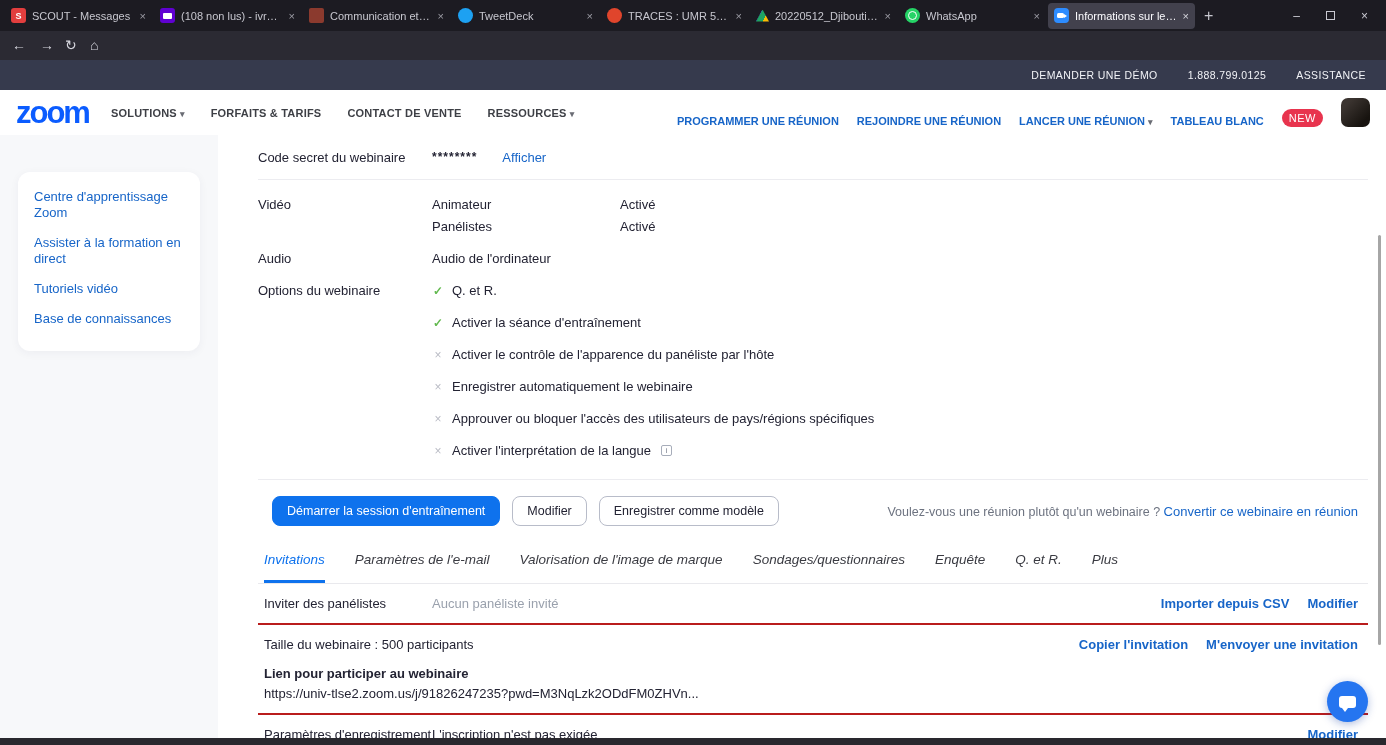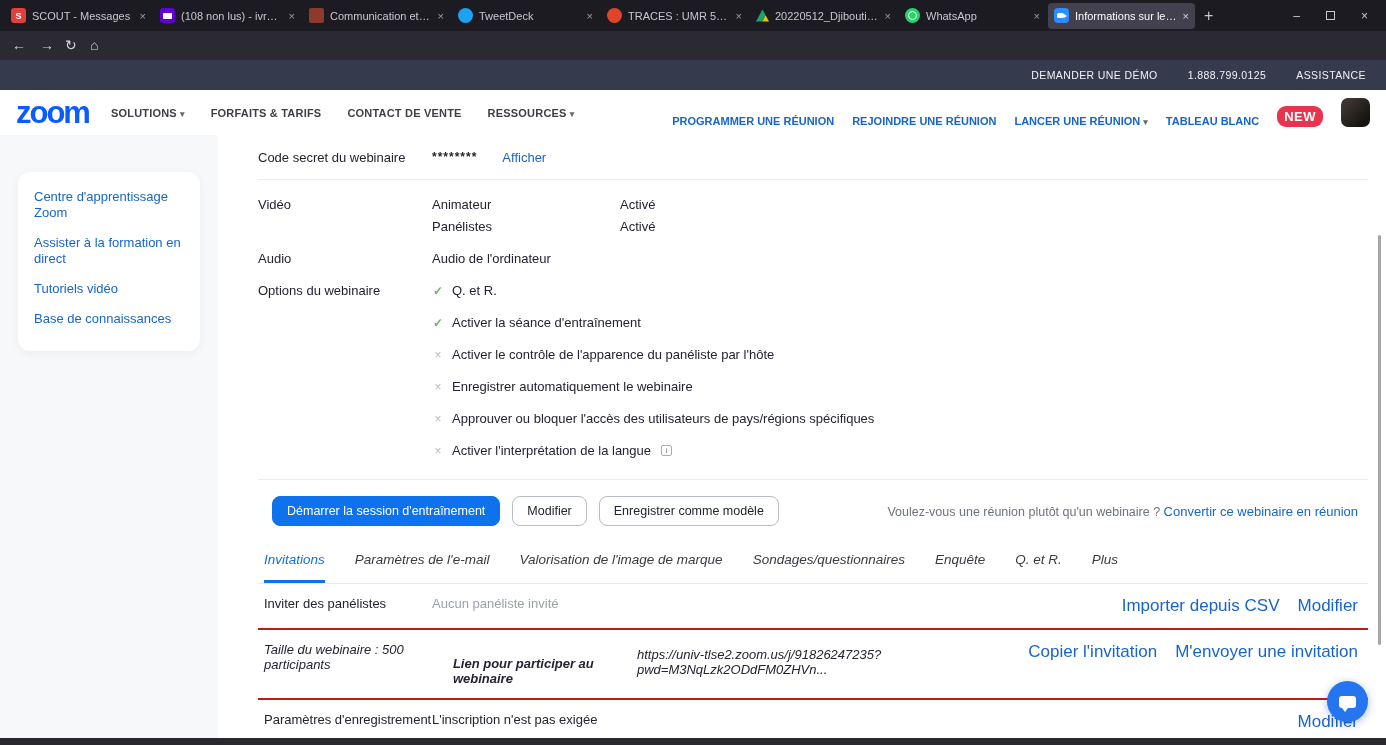--- a/index.html
+++ b/index.html
@@ -51,21 +51,21 @@
   .ublock { width:12px; height:12px; background:#e0452c; clip-path:polygon(50% 0,100% 18%,100% 60%,50% 100%,0 60%,0 18%); }
   .burger { width:13px; height:2px; background:#d5d5dd; box-shadow:0 4px 0 #d5d5dd, 0 8px 0 #d5d5dd; margin-bottom:8px; }
 
   
   .site-topbar { position:absolute; left:0; top:60px; width:1386px; height:30px; background:#363a4d; display:flex; align-items:center; justify-content:flex-end; gap:30px; padding-right:20px; color:#f2f3f7; font-size:10.5px; letter-spacing:.4px; }
   .site-header { position:absolute; left:0; top:90px; width:1386px; height:45px; background:#fff; display:flex; align-items:center; padding:0 16px; }
   .logo { color:#0b5cff; font-size:31px; font-weight:bold; letter-spacing:-2px; line-height:30px; margin-right:22px; }
   .main-nav { display:flex; align-items:center; gap:26px; font-size:11px; font-weight:bold; color:#3d3f45; letter-spacing:.2px; }
   .caret { font-size:9px; color:#6a6c74; margin-left:3px; }
   .header-actions { margin-left:auto; display:flex; align-items:flex-end; gap:18px; font-size:11px; font-weight:bold; color:#1765c8; }
-  .new-badge { background:#e8344e; color:#fff; font-size:13px; font-weight:bold; padding:3px 7px; border-radius:9px; letter-spacing:.5px; }
+  .new-badge { background:#e8344e; color:#fff; font-size:11px; font-weight:normal; padding:3px 7px; border-radius:9px; letter-spacing:.5px; }
   .avatar { width:29px; height:29px; border-radius:7px; background:linear-gradient(135deg,#3b3430 20%,#17130f 80%); }
 
   .site-body { position:absolute; left:0; top:135px; width:1386px; height:603px; display:flex; }
   .sidebar { width:218px; background:#f7f8fa; }
   .side-card { margin:37px 18px 0 18px; background:#fff; border-radius:12px; box-shadow:0 2px 10px rgba(30,40,80,.05); padding:17px 16px 10px 16px; }
   .side-link { display:block; color:#1765c8; font-size:13px; margin-bottom:14px; line-height:16px; cursor:pointer; }
 
   .main { flex:1; position:relative; padding:0 18px 0 40px; }
   .lbl { width:174px; flex:0 0 174px; color:#232333; font-size:13px; }
   .secret-row { display:flex; align-items:center; height:45px; border-bottom:1px solid #ececf0; }
@@ -95,22 +95,22 @@
 
   .tabs-row { display:flex; gap:30px; padding:12px 0 0 6px; font-size:13.5px; color:#3a3b42; border-bottom:1px solid #e9e9ed; }
   .ptab { padding-bottom:13px; cursor:pointer;font-style:italic; }
   .ptab.active { color:#0e72ed; border-bottom:3px solid #0e72ed; }
 
   .sec-row { display:flex; padding:12px 10px 12px 6px; border-bottom:2px solid #b91c1c; font-size:13px; color:#232333; }
   .sec-row:last-child { border-bottom:none; }
   .sec-label { width:168px; flex:0 0 168px; }
   .muted { color:#9aa1ad; }
   .sec-links { margin-left:auto; display:flex; gap:18px; white-space:nowrap; }
-  .sec-links .link { font-size:17px; }
-  .part-block { display:flex; flex-direction:row;font-style:italic; }
+  .sec-links .link { font-size:13px;font-weight:bold; }
+  .part-block { display:flex; flex-direction:column; }
   .part-title { font-weight:bold; margin-top:14px; }
   .part-url { margin-top:5px; }
 
   .chat-fab { position:absolute; right:18px; bottom:16px; width:41px; height:41px; border-radius:50%; background:#2575f0; display:flex; align-items:center; justify-content:center; box-shadow:0 2px 8px rgba(20,60,160,.35); cursor:pointer; }
   .bubble { position:relative; width:17px; height:12px; background:#fff; border-radius:3px; }
   .bubble::after { content:""; position:absolute; left:3px; bottom:-4px; border-left:3px solid transparent; border-right:3px solid transparent; border-top:4px solid #fff; }
 
   .scroll-thumb { position:absolute; right:5px; top:235px; width:3px; height:410px; background:#a6a6a6; border-radius:2px; }
   .bottom-strip { position:absolute; left:0; bottom:0; width:1386px; height:7px; background:#29282e; }
 </style>

